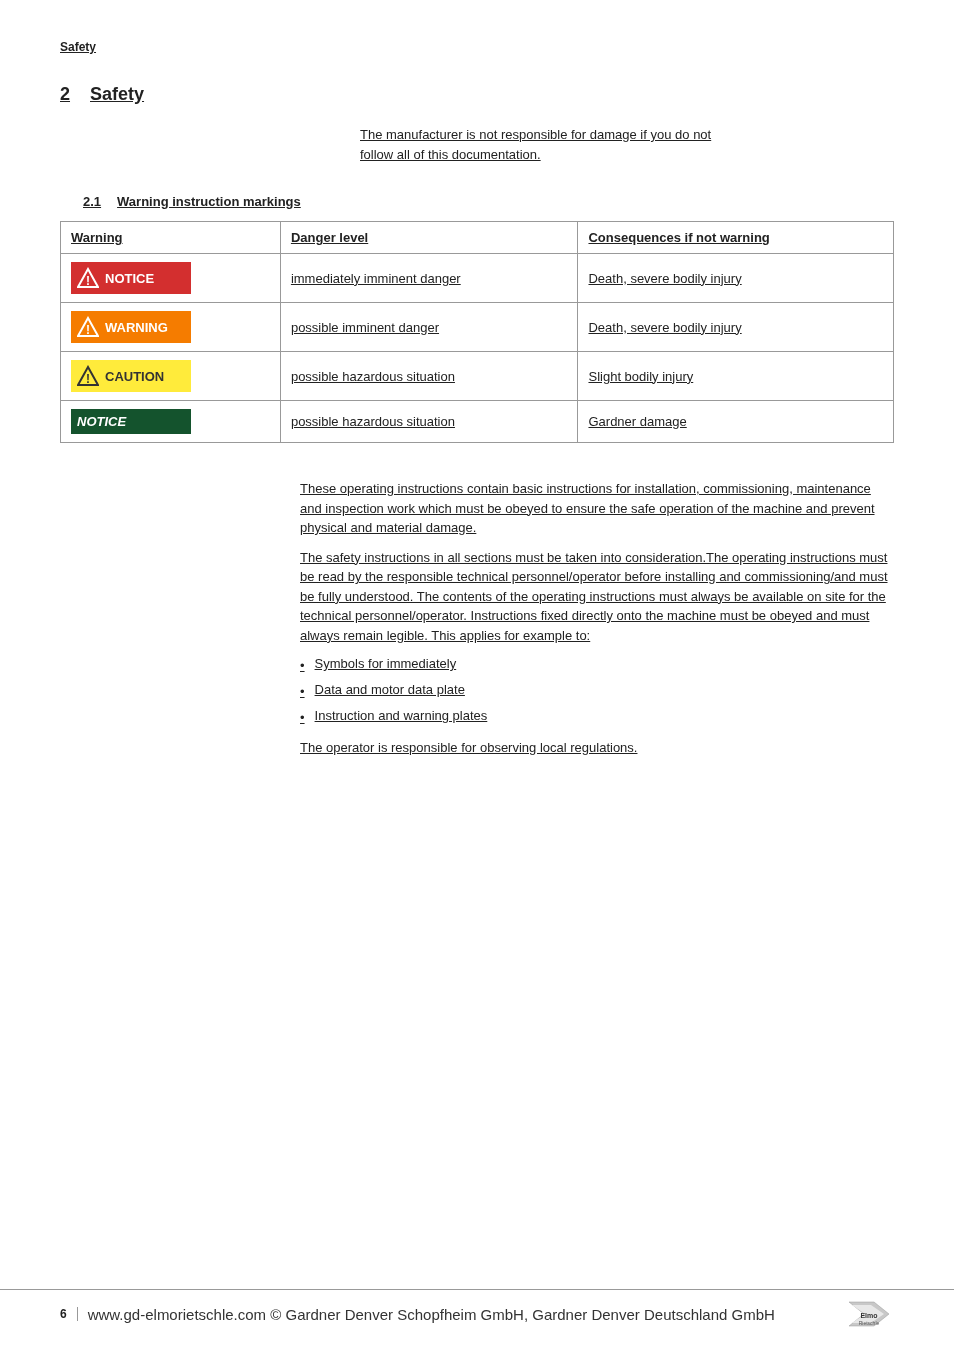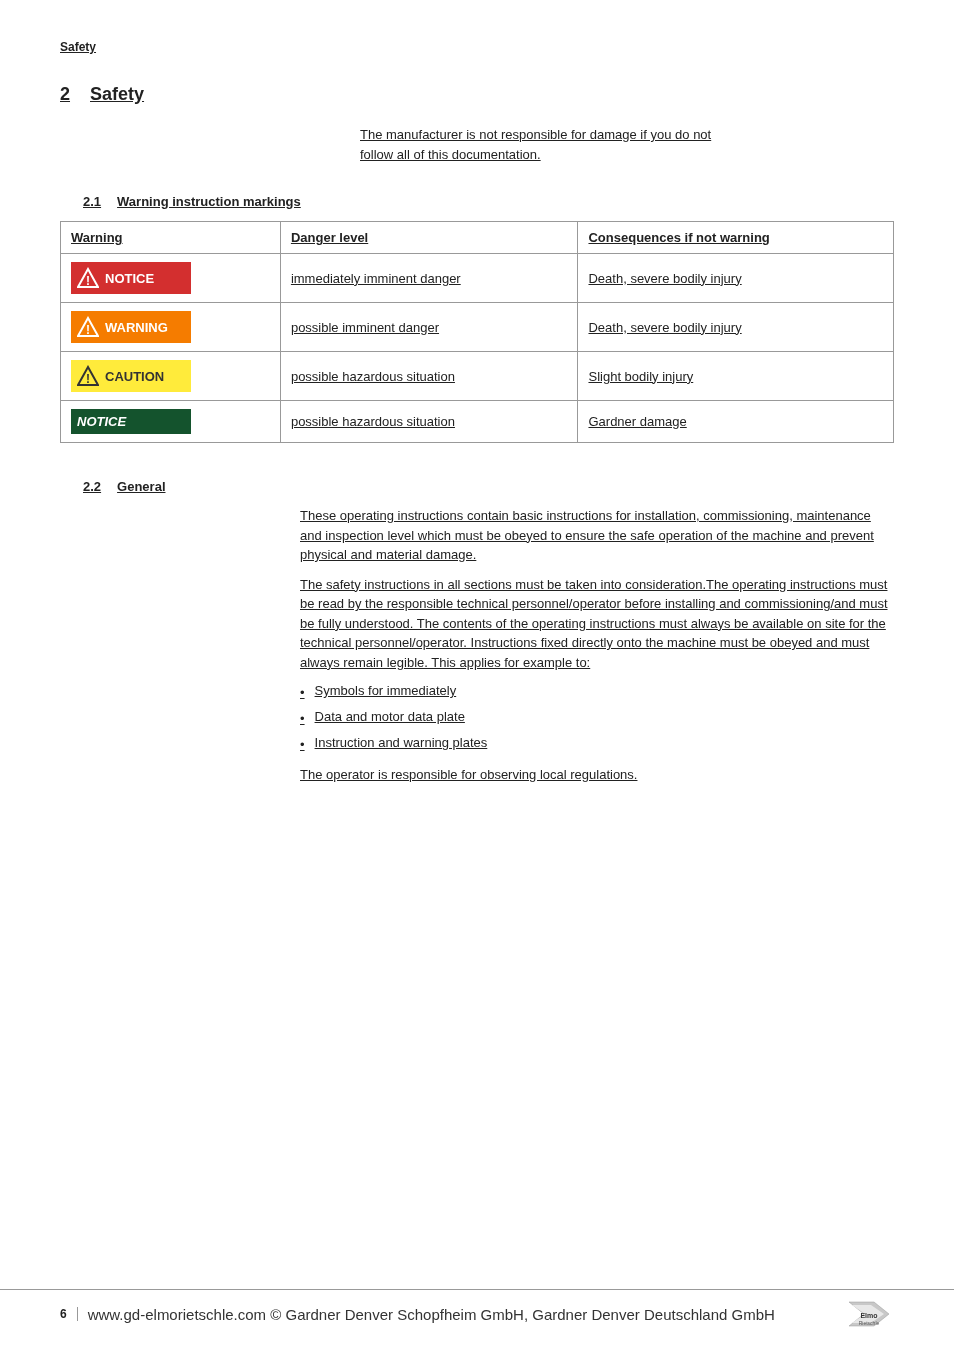--- a/index.html
+++ b/index.html
@@ -291,29 +291,25 @@
           <span class="warning-badge badge-notice">
             <span style="font-style:italic;">NOTICE</span>
           </span>
         </td>
         <td>possible hazardous situation</td>
         <td>Gardner damage</td>
       </tr>
     </tbody>
   </table>
 
-  <div class="subsection-title">
-    <span class="subsection-number">2.2</span>
-    <span>General</span>
-  </div>
 
   <div class="two-col">
     <div class="col-left"></div>
     <div class="col-right">
-      <p>These operating instructions contain basic instructions for installation, commissioning, maintenance and inspection level which must be obeyed to ensure the safe operation of the machine and prevent physical and material damage.</p>
+      <p>These operating instructions contain basic instructions for installation, commissioning, maintenance and inspection work which must be obeyed to ensure the safe operation of the machine and prevent physical and material damage.</p>
       <p>The safety instructions in all sections must be taken into consideration.The operating instructions must be read by the responsible technical personnel/operator before installing and commissioning/and must be fully understood. The contents of the operating instructions must always be available on site for the technical personnel/operator. Instructions fixed directly onto the machine must be obeyed and must always remain legible. This applies for example to:</p>
       <ul class="bullet-list">
         <li>
           <span class="bullet-dot">•</span>
           <span>Symbols for immediately</span>
         </li>
         <li>
           <span class="bullet-dot">•</span>
           <span>Data and motor data plate</span>
         </li>

